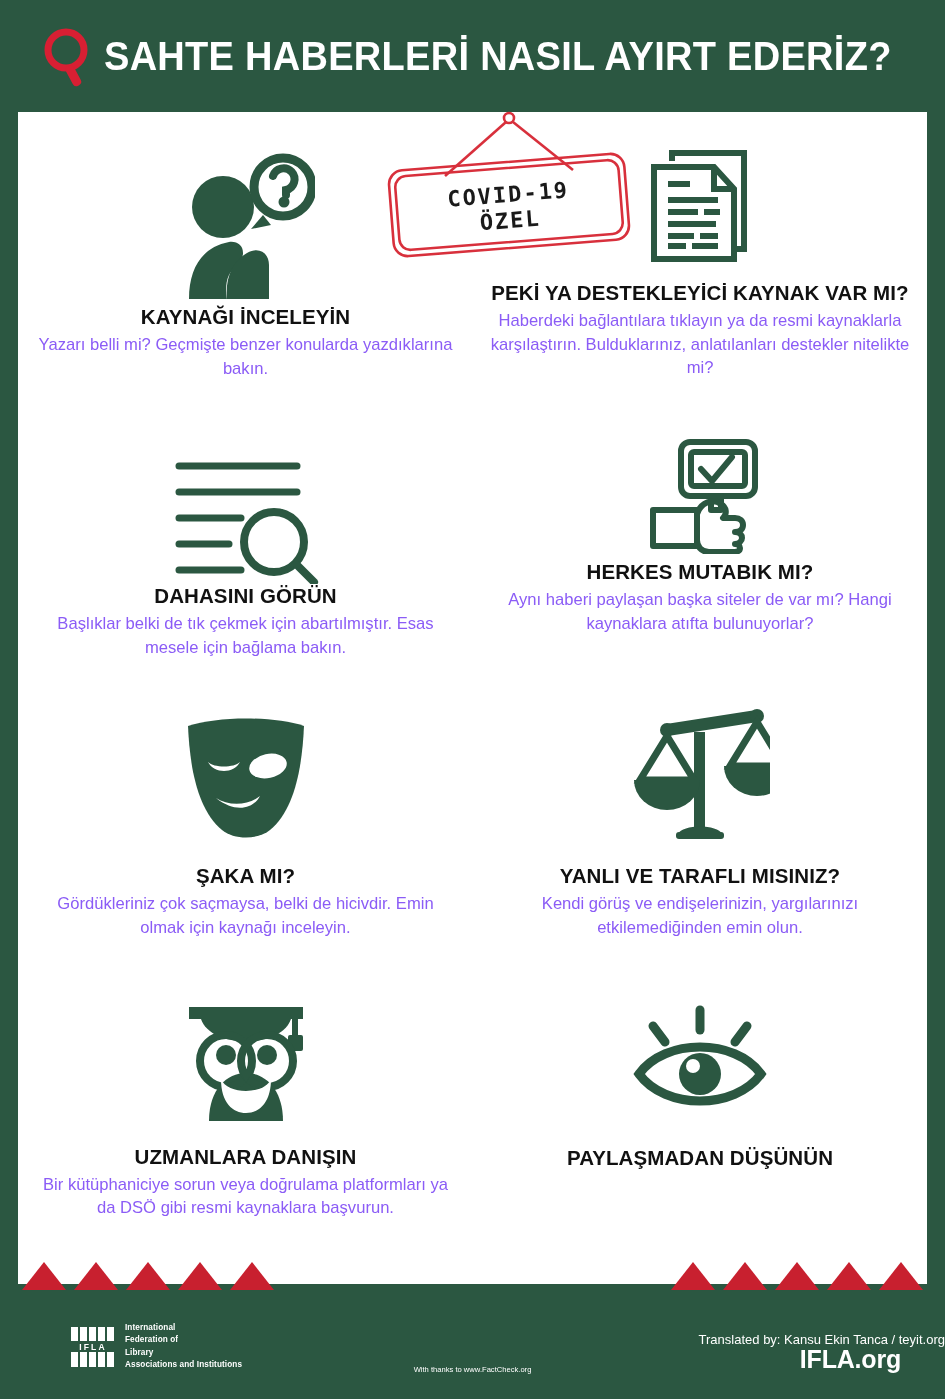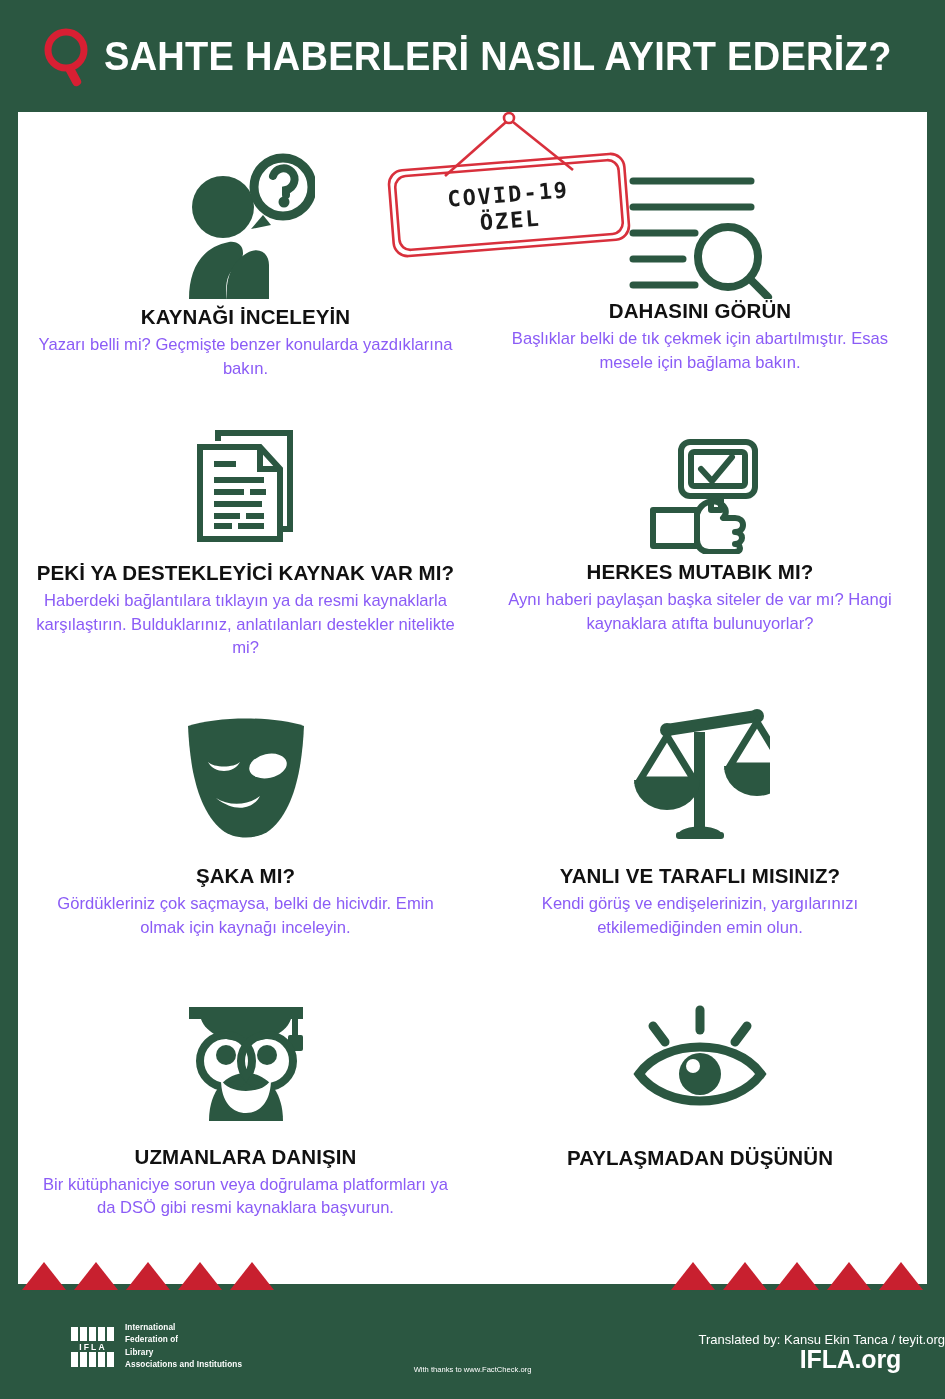--- a/index.html
+++ b/index.html
@@ -191,38 +191,20 @@
               <path d="M96 27 a11 11 0 1 1 13 14 v5" fill="none" stroke="#2b5741" stroke-width="8" stroke-linecap="round"></path>
               <circle cx="107" cy="53" r="5.5"></circle>
               <path d="M86 66 l-12 14 l20 -4 Z"></path>
             </g>
           </svg>
         </div>
         <div class="cell-title">KAYNAĞI İNCELEYİN</div>
         <div class="cell-body">Yazarı belli mi? Geçmişte benzer konularda yazdıklarına bakın.</div>
       </div>
 
-      <div class="cell c1">
-        <div class="icon-wrap">
-          <svg width="150" height="130" viewBox="0 0 150 130">
-            <g stroke="#2b5741" stroke-width="7" stroke-linecap="round" fill="none">
-              <line x1="8" y1="12" x2="126" y2="12"></line>
-              <line x1="8" y1="38" x2="126" y2="38"></line>
-              <line x1="8" y1="64" x2="70" y2="64"></line>
-              <line x1="8" y1="90" x2="58" y2="90"></line>
-              <line x1="8" y1="116" x2="70" y2="116"></line>
-              <circle cx="103" cy="88" r="30" stroke-width="8"></circle>
-              <line x1="125" y1="110" x2="143" y2="128" stroke-width="8"></line>
-            </g>
-          </svg>
-        </div>
-        <div class="cell-title">DAHASINI GÖRÜN</div>
-        <div class="cell-body">Başlıklar belki de tık çekmek için abartılmıştır. Esas mesele için bağlama bakın.</div>
-      </div>
-
       <div class="cell c2">
         <div class="icon-wrap">
           <svg width="112" height="118" viewBox="0 0 112 118">
             <g fill="none" stroke="#2b5741" stroke-width="6">
               <path d="M28 14 L28 6 L100 6 L100 102 L92 102"></path>
               <path d="M10 20 L70 20 L90 42 L90 112 L10 112 Z"></path>
               <path d="M70 20 L70 42 L90 42"></path>
             </g>
             <g fill="#2b5741">
               <rect x="24" y="34" width="22" height="6"></rect>
@@ -232,20 +214,38 @@
               <rect x="24" y="74" width="48" height="6"></rect>
               <rect x="24" y="86" width="26" height="6"></rect>
               <rect x="56" y="86" width="18" height="6"></rect>
               <rect x="24" y="96" width="18" height="6"></rect>
               <rect x="48" y="96" width="26" height="6"></rect>
             </g>
           </svg>
         </div>
         <div class="cell-title">PEKİ YA DESTEKLEYİCİ KAYNAK VAR MI?</div>
         <div class="cell-body">Haberdeki bağlantılara tıklayın ya da resmi kaynaklarla karşılaştırın. Bulduklarınız, anlatılanları destekler nitelikte mi?</div>
+      </div>
+
+      <div class="cell c1">
+        <div class="icon-wrap">
+          <svg width="150" height="130" viewBox="0 0 150 130">
+            <g stroke="#2b5741" stroke-width="7" stroke-linecap="round" fill="none">
+              <line x1="8" y1="12" x2="126" y2="12"></line>
+              <line x1="8" y1="38" x2="126" y2="38"></line>
+              <line x1="8" y1="64" x2="70" y2="64"></line>
+              <line x1="8" y1="90" x2="58" y2="90"></line>
+              <line x1="8" y1="116" x2="70" y2="116"></line>
+              <circle cx="103" cy="88" r="30" stroke-width="8"></circle>
+              <line x1="125" y1="110" x2="143" y2="128" stroke-width="8"></line>
+            </g>
+          </svg>
+        </div>
+        <div class="cell-title">DAHASINI GÖRÜN</div>
+        <div class="cell-body">Başlıklar belki de tık çekmek için abartılmıştır. Esas mesele için bağlama bakın.</div>
       </div>
 
       <div class="cell c3">
         <div class="icon-wrap">
           <svg width="122" height="118" viewBox="0 0 122 118">
             <g fill="none" stroke="#2b5741" stroke-width="6" stroke-linejoin="round" stroke-linecap="round">
               <rect x="42" y="6" width="74" height="54" rx="9"></rect>
               <rect x="52" y="16" width="54" height="34" rx="3"></rect>
               <path d="M62 33 l11 12 l20 -24" stroke-width="6"></path>
               <rect x="72" y="60" width="10" height="14"></rect>

